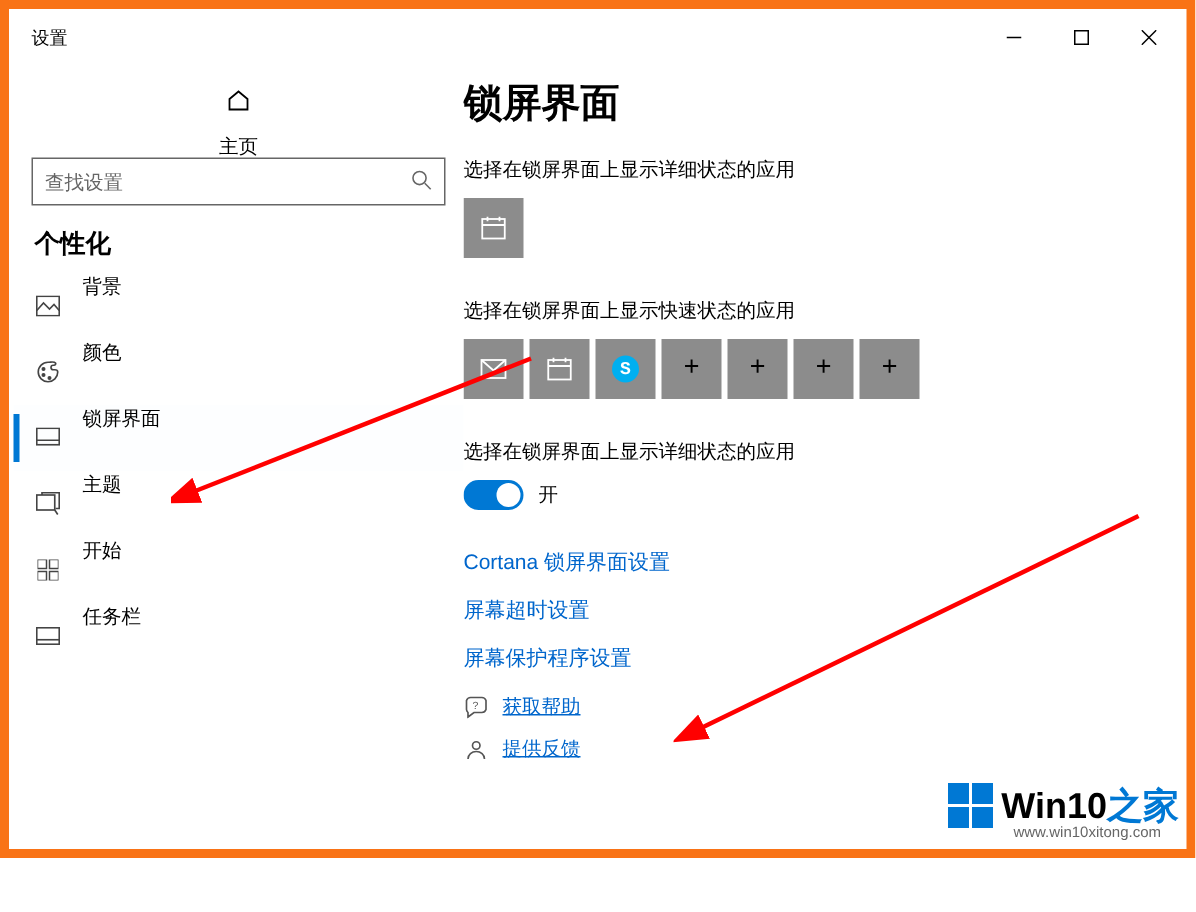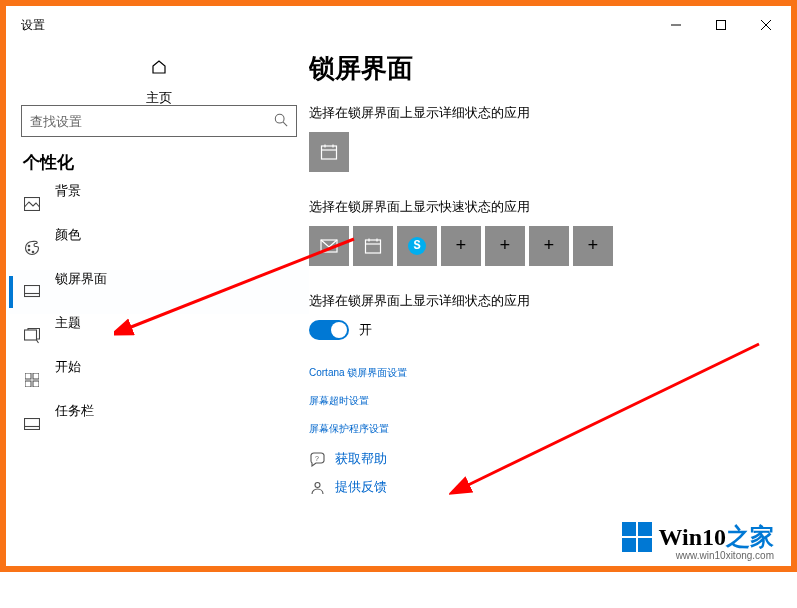--- a/index.html
+++ b/index.html
@@ -45,31 +45,31 @@
   .tile-row { display:flex; gap:4px; }
   .tile { width:40px; height:40px; background:#8c8c8c; display:flex; align-items:center; justify-content:center; color:#fff; }
   .tile.plus { font-size:18px; color:#000; font-weight:400; }
   .tile svg { fill:#fff; stroke:#fff; }
   .tile .sk { width:18px; height:18px; border-radius:50%; background:#00aff0; display:flex; align-items:center; justify-content:center; color:#fff; font-weight:bold; font-size:12px; }
 
   .toggle-row { display:flex; align-items:center; gap:10px; }
   .toggle { width:40px; height:20px; border-radius:10px; background:#0078d4; position:relative; }
   .toggle::after { content:""; position:absolute; right:2px; top:2px; width:16px; height:16px; background:#fff; border-radius:50%; }
 
-  .link { color:#0066cc; font-size:10px; display:block; margin-bottom:14px; cursor: default; }
+  .link { color:#0066cc; font-size:14px; display:block; margin-bottom:14px; cursor: default; }
 
   .footer-links { margin-top: 10px; }
-  .flink { display:flex; align-items:center; gap:10px; color:#0066cc; font-size:13px; margin-bottom:10px; }
+  .flink { display:flex; align-items:center; gap:10px; color:#0066cc; font-size:13px; margin-bottom:10px;text-decoration:underline; }
   .flink .icon { color:#555; width:16px; display:flex; align-items:center; justify-content:center; }
 
   
   .arrow { position:absolute; pointer-events:none; }
 
   
-  .watermark { position:absolute; right:14px; bottom:10px; display:flex; align-items:center; gap:6px;font-family:Liberation Serif, serif; }
+  .watermark { position:absolute; right:2px; bottom:10px; display:flex; align-items:center; gap:6px; }
   .wm-logo { display:grid; grid-template-columns: 14px 14px; grid-template-rows:14px 14px; gap:2px; }
   .wm-logo div { background:#0078d4; }
   .wm-text { font-size:24px; font-weight:700; }
   .wm-text .blue { color:#0078d4; }
   .wm-url { position:absolute; right:14px; bottom:2px; font-size:10px; color:#666; }
 
   .main-content-area { padding-left: 0; }
 </style>
 </head>
 <body>

